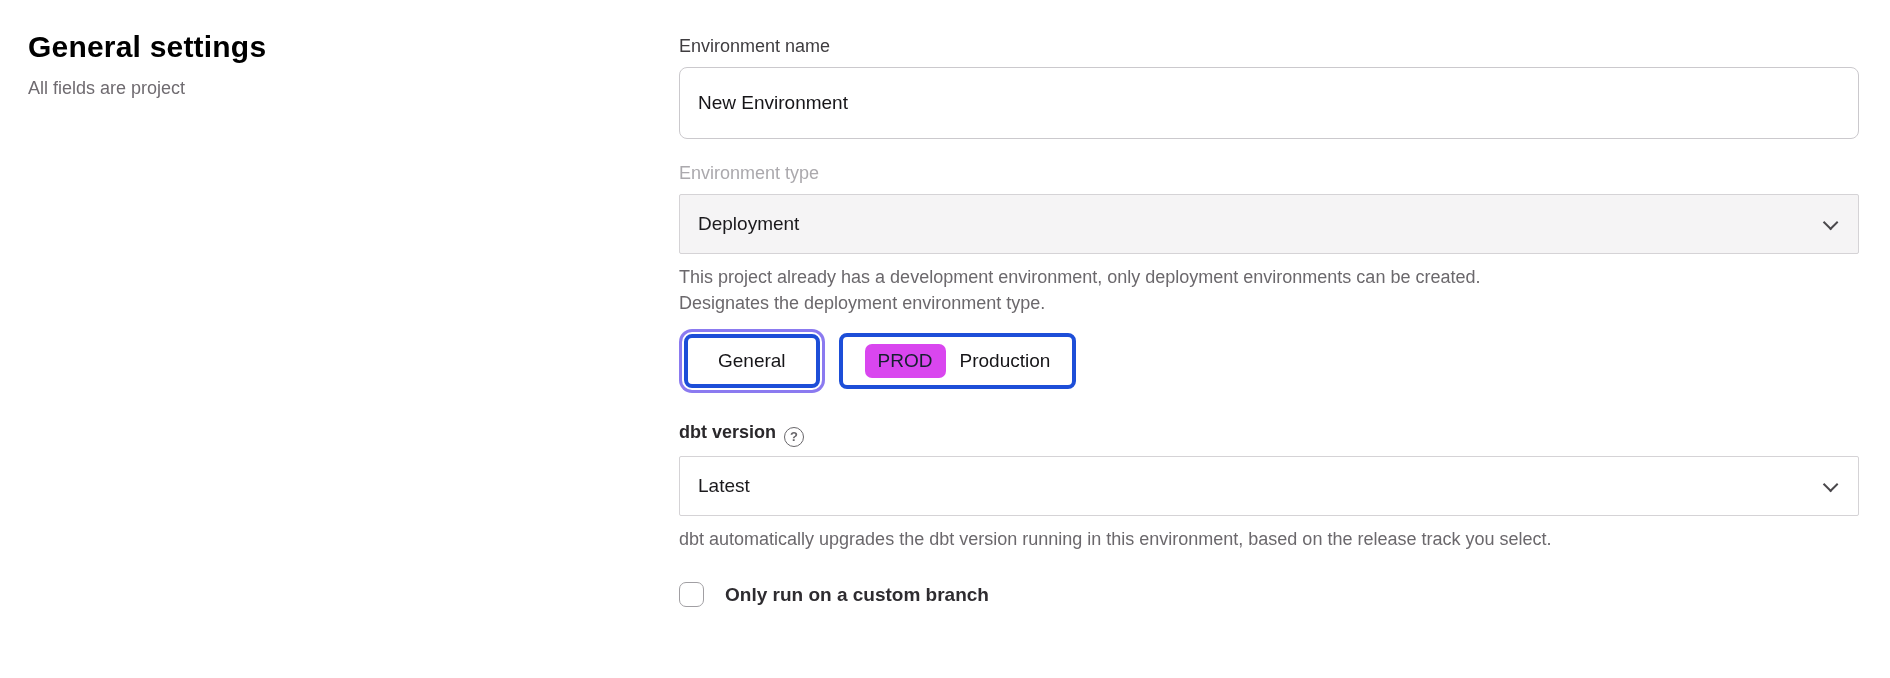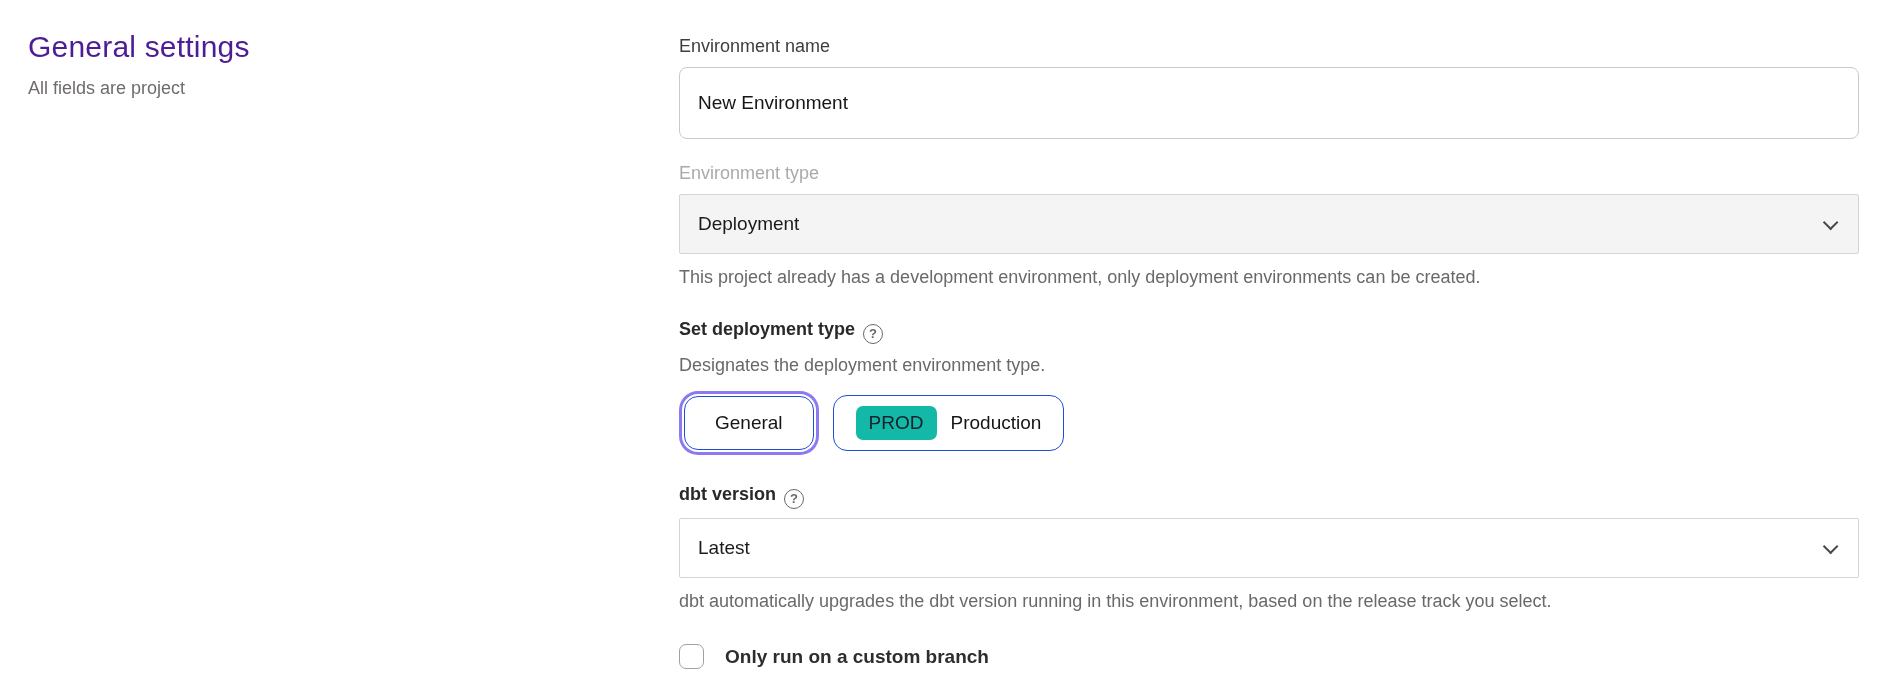--- a/index.html
+++ b/index.html
@@ -12,22 +12,22 @@
     overflow: hidden;
   }
   .layout {
     display: flex;
     padding: 30px 31px 0 28px;
   }
   
   .left-col { width: 651px; flex: 0 0 651px; }
   .page-title {
     font-size: 30px;
-    font-weight: 400;
-    color: #4c1d95;
+    font-weight: 700;
+    color: #000000;
     letter-spacing: 0.2px;
   }
   .page-subtitle {
     margin-top: 14px;
     font-size: 18px;
     color: #6f6b70;
   }
   
   .right-col { width: 1180px; flex: 0 0 1180px; padding-top: 4px; }
   .field-label {
@@ -104,22 +104,22 @@
     display: flex;
     align-items: center;
     margin-top: 15px;
     height: 62px;
   }
   .option-btn {
     display: inline-flex;
     align-items: center;
     height: 56px;
     background: #ffffff;
-    border: 1px solid #1d4ed8;
-    border-radius: 14px;
+    border: 4px solid #1d4ed8;
+    border-radius: 8px;
     padding: 0 22px;
     font-family: "Liberation Sans", sans-serif;
     font-size: 19px;
     color: #161518;
     cursor: pointer;
     margin-right: 13px;
   }
   .option-btn.selected {
     height: 54px;
     padding: 0 30px;
@@ -130,21 +130,21 @@
   .type-badge {
     display: inline-block;
     padding: 6px 13px;
     border-radius: 7px;
     font-size: 19px;
     font-weight: 500;
     color: #17271b;
     margin-right: 14px;
   }
   .type-badge.stg  { background: #b7f2bf; }
-  .type-badge.prod { background: #14b8a6; color: #14202e; }
+  .type-badge.prod { background: #d946ef; color: #14202e; }
   
   .checkbox-row {
     display: flex;
     align-items: center;
     margin-top: 31px;
   }
   .checkbox {
     width: 25px; height: 25px;
     border: 1.5px solid #a19fa3;
     border-radius: 7px;
@@ -178,23 +178,20 @@
 
     
     <div class="field-label disabled section-gap-md">Environment type</div>
     <div class="select-box readonly">
       <span>Deployment</span>
       <span class="chevron"></span>
     </div>
     <div class="helper-text">This project already has a development environment, only deployment environments can be created.</div>
 
     
-    <div class="field-label strong section-gap-lg">
-      <span>Set deployment type</span><span class="help-icon">?</span>
-    </div>
     <div class="helper-text" style="margin-top:2px;">Designates the deployment environment type.</div>
 
     <div class="option-row">
       <button class="option-btn selected">
         <span>General</span>
       </button>
       <button class="option-btn">
         <span class="type-badge prod">PROD</span>
         <span>Production</span>
       </button>

